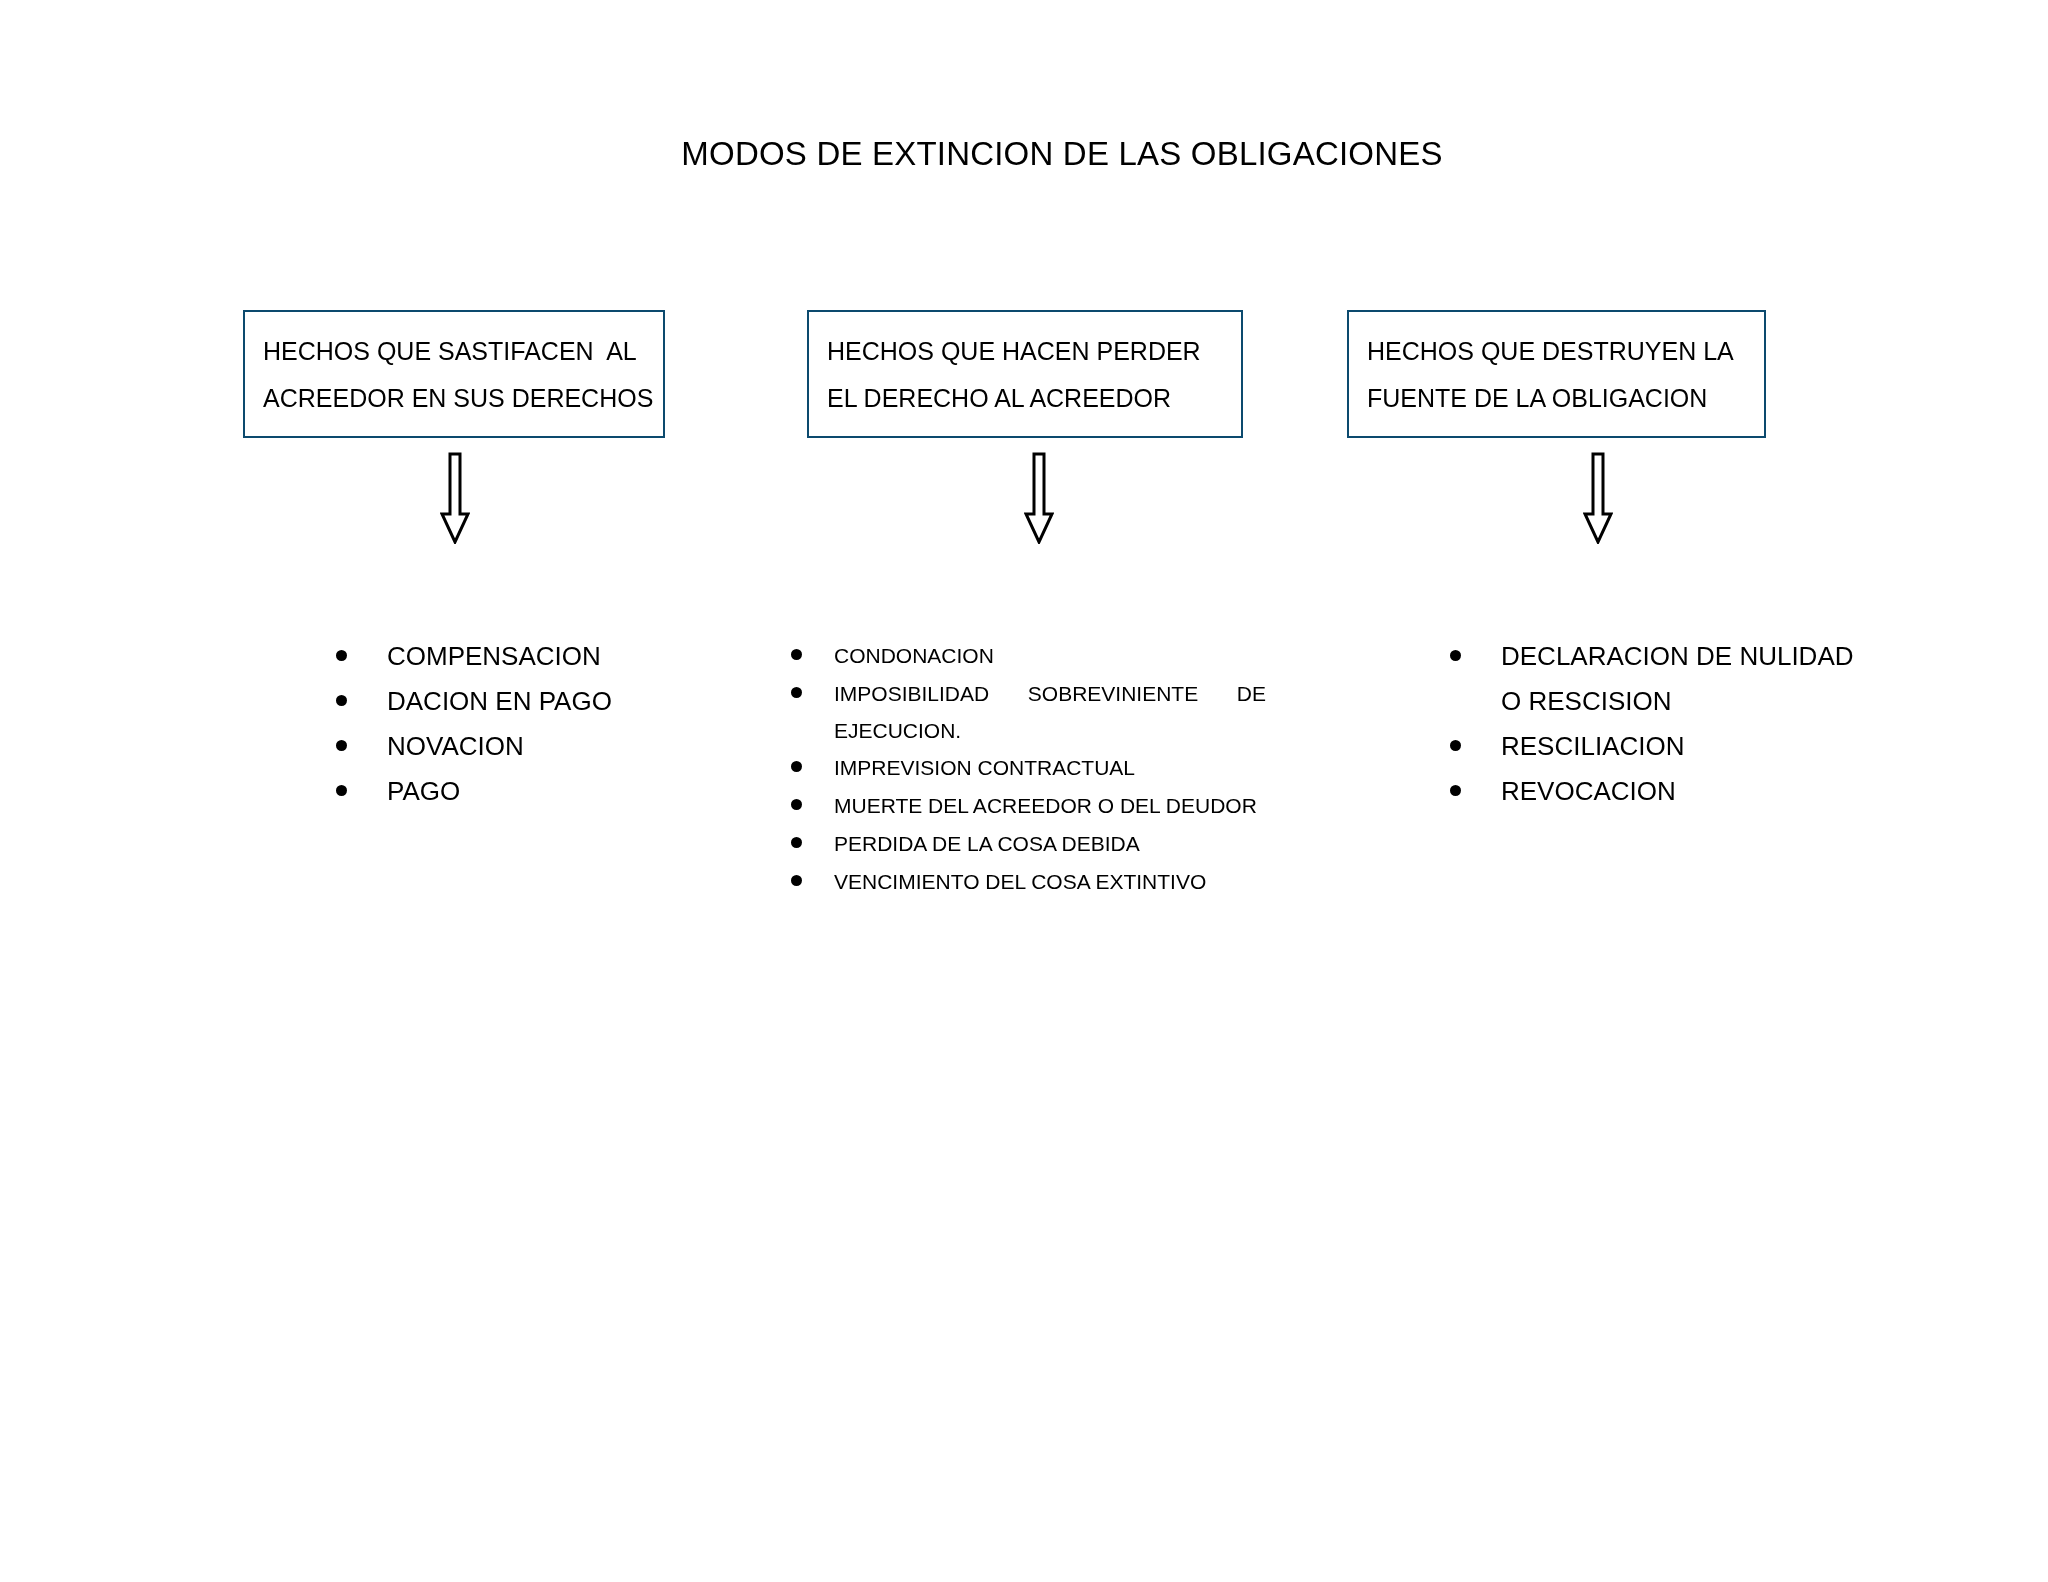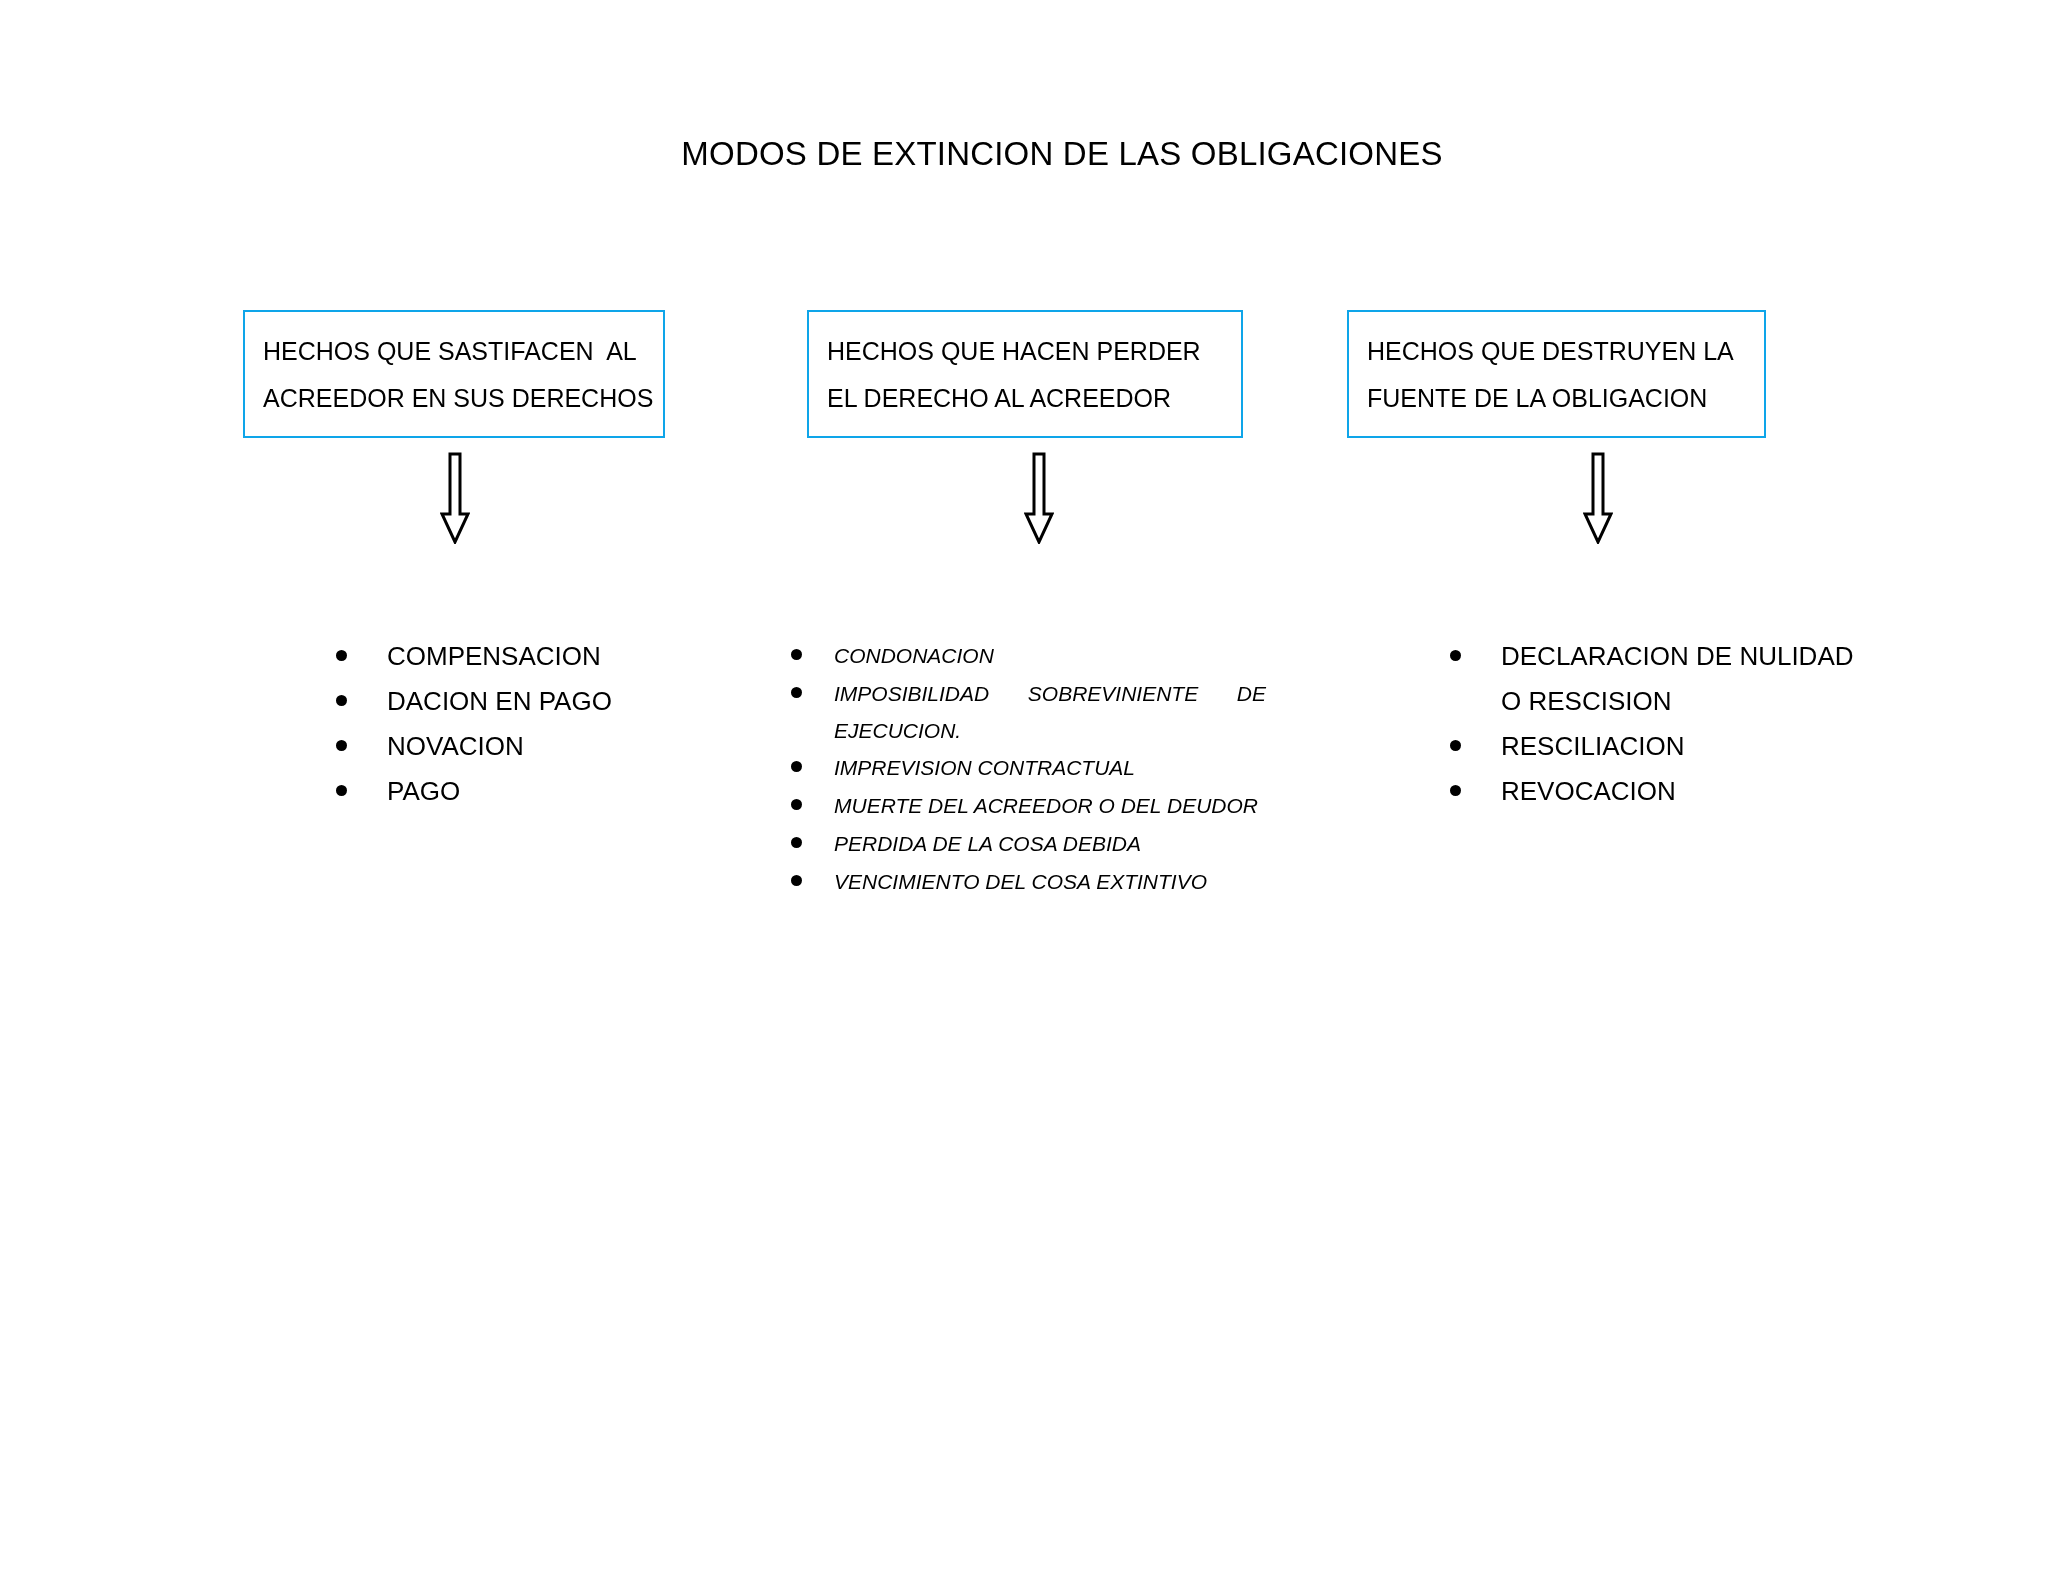--- a/index.html
+++ b/index.html
@@ -36,21 +36,21 @@
     color: #000000;
     white-space: pre;
     padding-left: 38px;
   }
 
   
   .hbox {
     position: absolute;
     top: 310px;
     height: 128px;
-    border: 2px solid #0ea5e9;
+    border: 2px solid #0c4a6e;
     box-sizing: border-box;
     background: #ffffff;
   }
   .hbox .hbox-text {
     position: absolute;
     top: 16px;
     left: 18px;
     right: 8px;
     font-size: 25px;
     line-height: 47px;
@@ -121,21 +121,20 @@
   }
   #list-col-2 li { min-height: 38px; }
   #list-col-2 li .bullet-dot { top: 12px; }
   #list-col-2 li .bullet-text {
     margin-left: 43px;
     font-size: 21px;
     line-height: 37px;
     text-align: justify;
     text-align-last: left;
     text-justify: inter-word;
-    font-style: italic;
   }
 
   
   #list-col-3 {
     left: 1446px;
     top: 630px;
     width: 420px;
   }
   #list-col-3 li { min-height: 45px; }
   #list-col-3 li .bullet-dot { top: 16px; }

